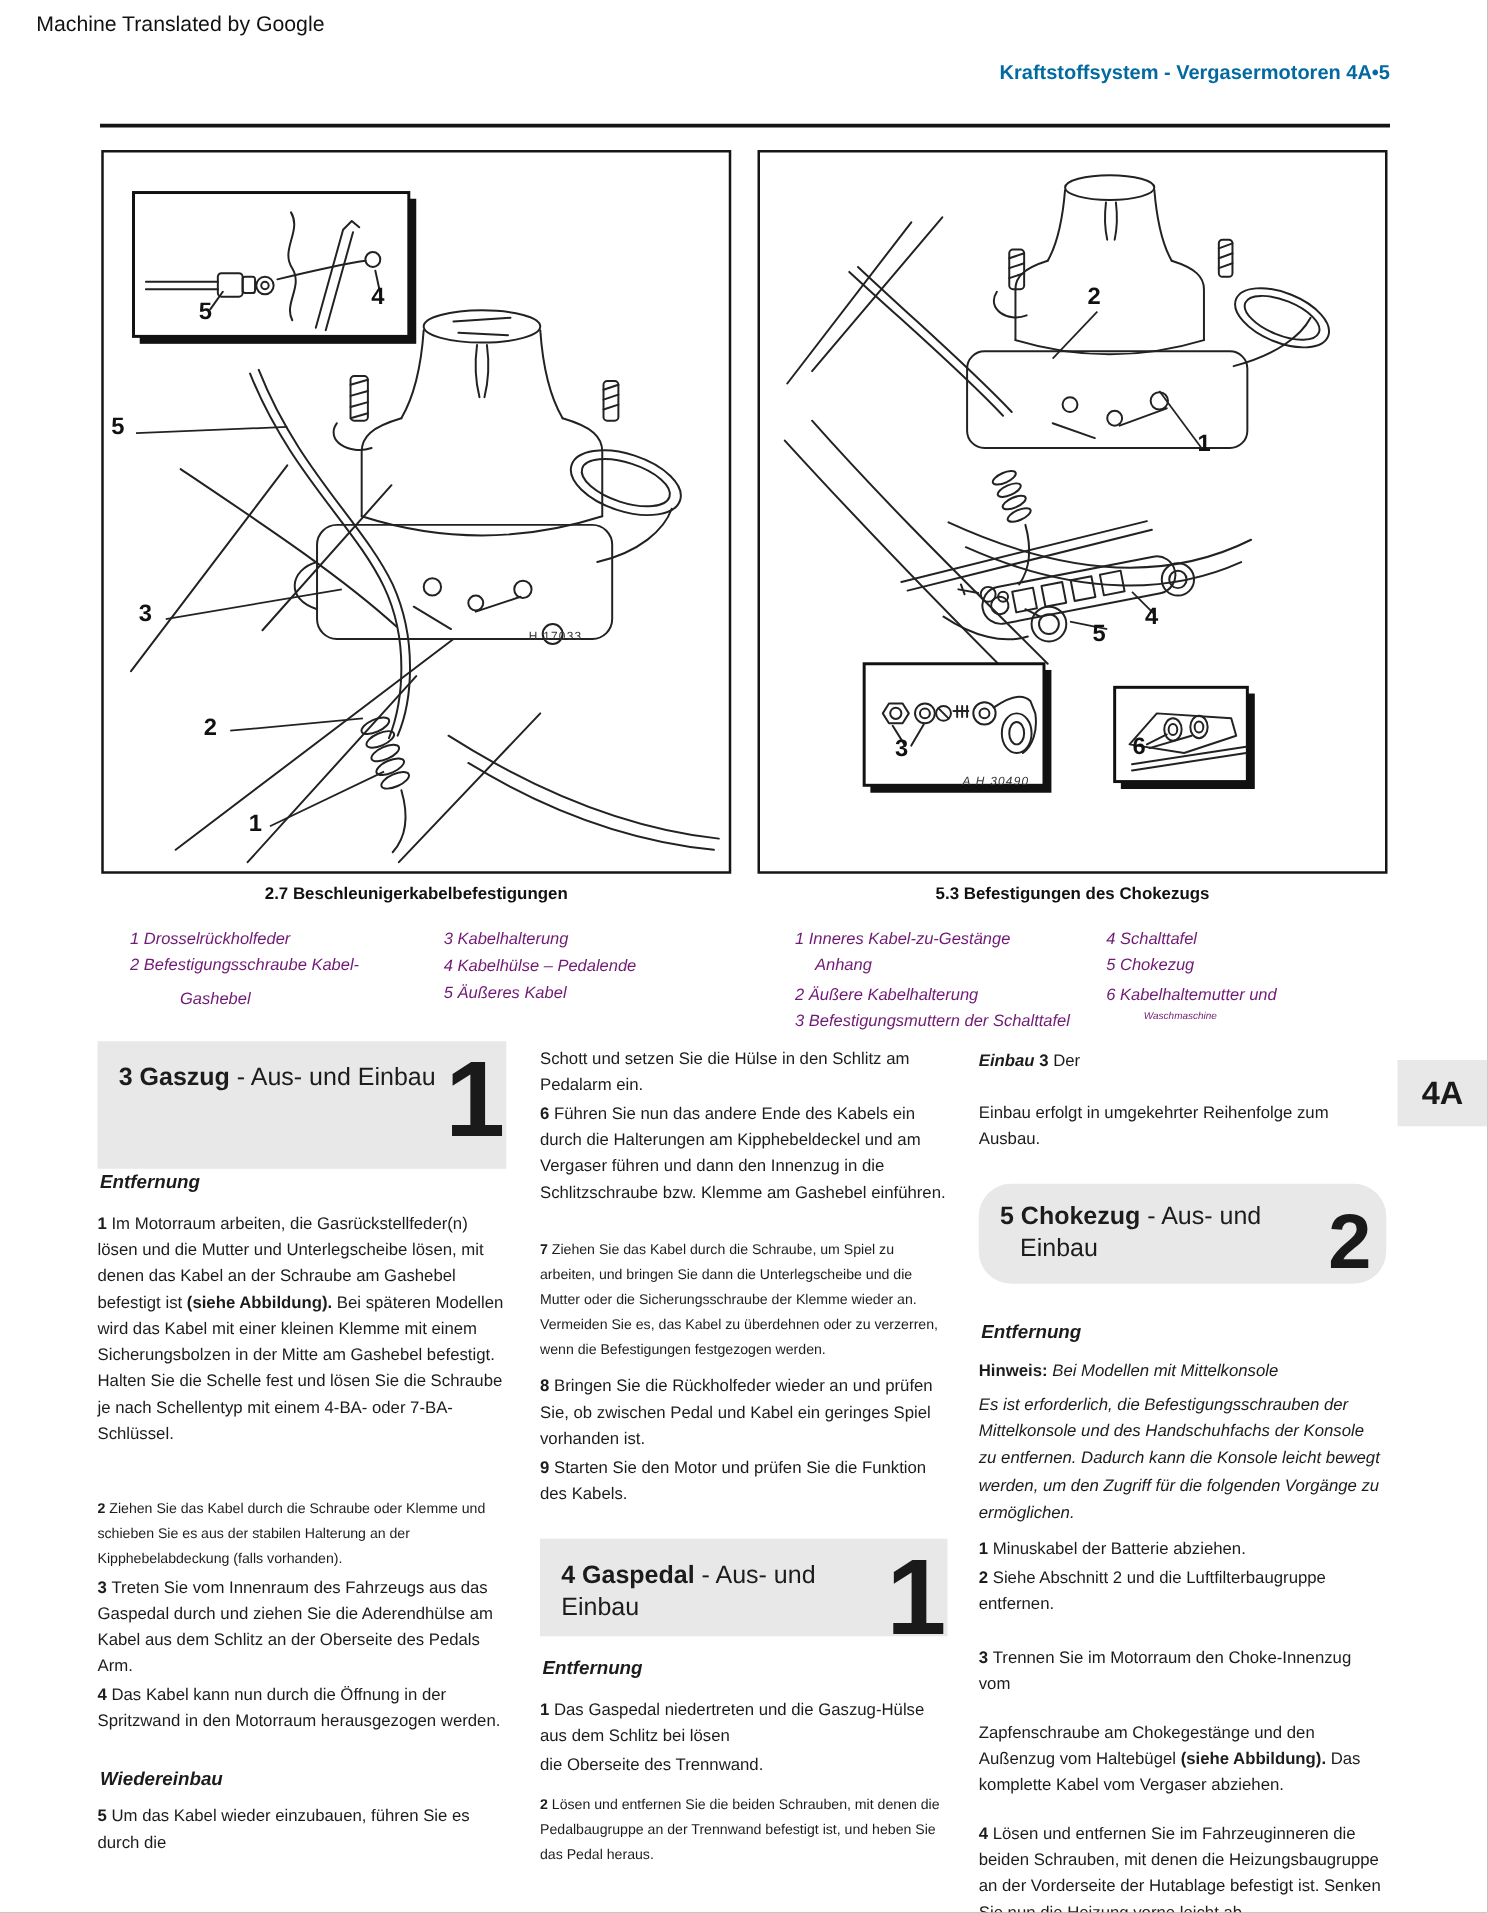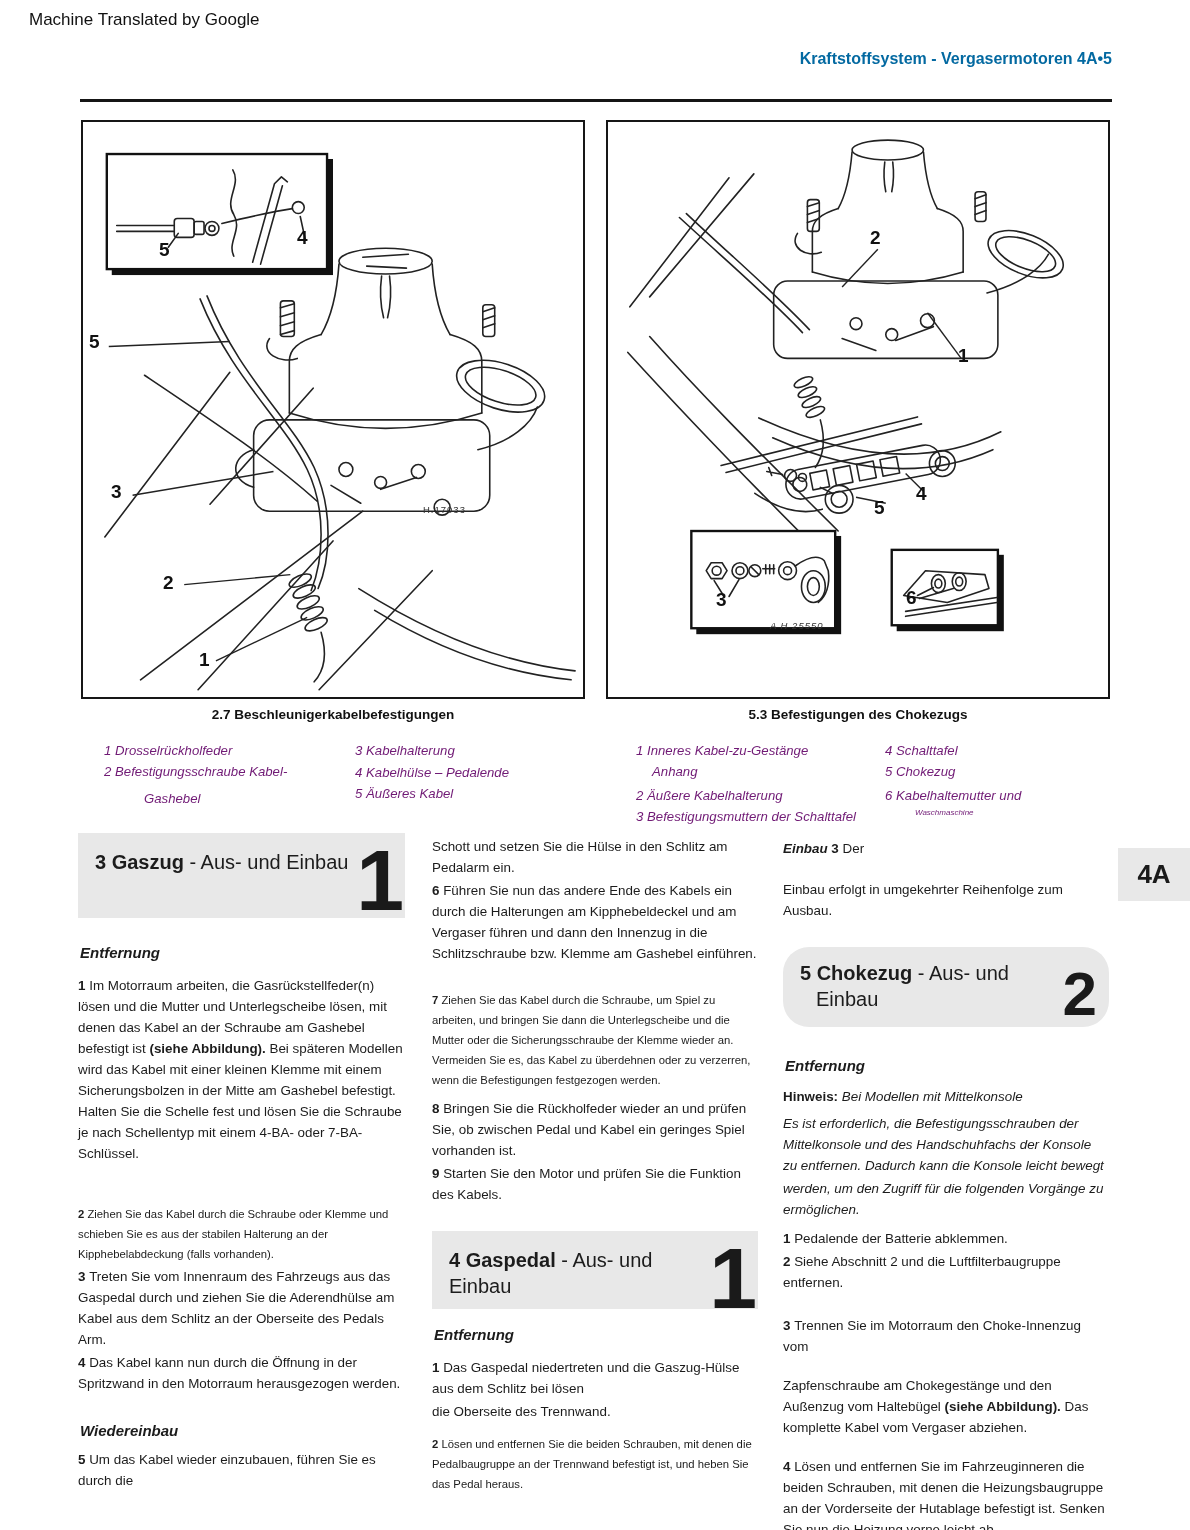--- a/index.html
+++ b/index.html
@@ -32,21 +32,21 @@
   .col p.italic{font-style:italic;}
   .gap8{margin-bottom:8px!important;} .gap12{margin-bottom:12px!important;}
   .gap18{margin-bottom:18px!important;} .gap22{margin-bottom:22px!important;}
   .gap26{margin-bottom:26px!important;} .gap40{margin-bottom:40px!important;}
   .subhead{font-size:15px;font-weight:bold;font-style:italic;margin:0 0 12px 2px;}
   .secbox{position:relative;background:#e8e8e8;box-sizing:border-box;}
   .secbox .sec-title{font-size:20px;padding:16px 56px 0 17px;line-height:26px;}
   .bignum{position:absolute;right:5px;top:4px;font-size:86px;font-weight:bold;
           letter-spacing:-4px;line-height:1;color:#1a1a1a;}
   .bignum.n2{font-size:62px;top:auto;bottom:2px;right:12px;letter-spacing:0;}
-  #secbox3{height:85px;margin-bottom:24px;}
+  #secbox3{height:102px;}
   #secbox4{height:78px;margin-bottom:15px;}
   #secbox5{height:80px;margin-bottom:28px;border-radius:26px;}
   .sec-line2{display:block;padding-left:16px;}
   .tab-badge{left:1118px;top:848px;width:72px;height:53px;background:#e8e8e8;
              display:flex;align-items:center;justify-content:center;
              font-size:26px;font-weight:bold;color:#1a1a1a;}
   .b{font-weight:bold;} .i{font-style:italic;}
 </style>
 </head>
 <body>
@@ -237,21 +237,21 @@
           <path d="M312,477 L328,469 M314,480 L348,470"></path>
         </g>
       </g>
     </svg>
     <span class="callout" style="left:262px;top:106px;">2</span>
     <span class="callout" style="left:350px;top:224px;">1</span>
     <span class="callout" style="left:308px;top:362px;">4</span>
     <span class="callout" style="left:266px;top:376px;">5</span>
     <span class="callout" style="left:108px;top:468px;">3</span>
     <span class="callout" style="left:298px;top:466px;">6</span>
-    <span class="figcode hand" style="left:162px;top:498px;">A H 25550</span>
+    <span class="figcode hand" style="left:162px;top:498px;">A H 30490</span>
   </div>
 
   <div class="abs caption" id="cap-left">2.7 Beschleunigerkabelbefestigungen</div>
   <div class="abs caption" id="cap-right">5.3 Befestigungen des Chokezugs</div>
 
   <div class="abs legend" style="left:104px;top:740px;">
     <div class="leg-item">1 Drosselrückholfeder</div>
     <div class="leg-item">2 Befestigungsschraube Kabel-</div>
     <div class="leg-item leg-indent">Gashebel</div>
   </div>
@@ -310,21 +310,21 @@
       <div class="sec-title" style="padding-top:13px;">
         <span><span class="b">5 Chokezug</span><span> - Aus- und</span></span>
         <span class="sec-line2">Einbau</span>
       </div>
       <div class="bignum n2">2</div>
     </div>
     <h3 class="subhead" style="margin-bottom:10px;">Entfernung</h3>
     <p style="margin-bottom:6px;"><span class="b">Hinweis: </span><span class="i">Bei Modellen mit Mittelkonsole</span></p>
     <p class="italic">Es ist erforderlich, die Befestigungsschrauben der Mittelkonsole und des Handschuhfachs der Konsole zu entfernen. Dadurch kann die Konsole leicht bewegt</p>
     <p class="italic gap8">werden, um den Zugriff für die folgenden Vorgänge zu ermöglichen.</p>
-    <p><span class="b">1 </span><span>Pedalende der Batterie abklemmen.</span></p>
+    <p><span class="b">1 </span><span>Minuskabel der Batterie abziehen.</span></p>
     <p class="gap22"><span class="b">2 </span><span>Siehe Abschnitt 2 und die Luftfilterbaugruppe entfernen.</span></p>
     <p class="gap18"><span class="b">3 </span><span>Trennen Sie im Motorraum den Choke-Innenzug vom</span></p>
     <p class="gap18"><span>Zapfenschraube am Chokegestänge und den Außenzug vom Haltebügel </span><span class="b">(siehe Abbildung).</span><span> Das komplette Kabel vom Vergaser abziehen.</span></p>
     <p><span class="b">4 </span><span>Lösen und entfernen Sie im Fahrzeuginneren die beiden Schrauben, mit denen die Heizungsbaugruppe an der Vorderseite der Hutablage befestigt ist. Senken Sie nun die Heizung vorne leicht ab.</span></p>
   </div>
 
   <div class="abs tab-badge">4A</div>
 
 </div>
 

